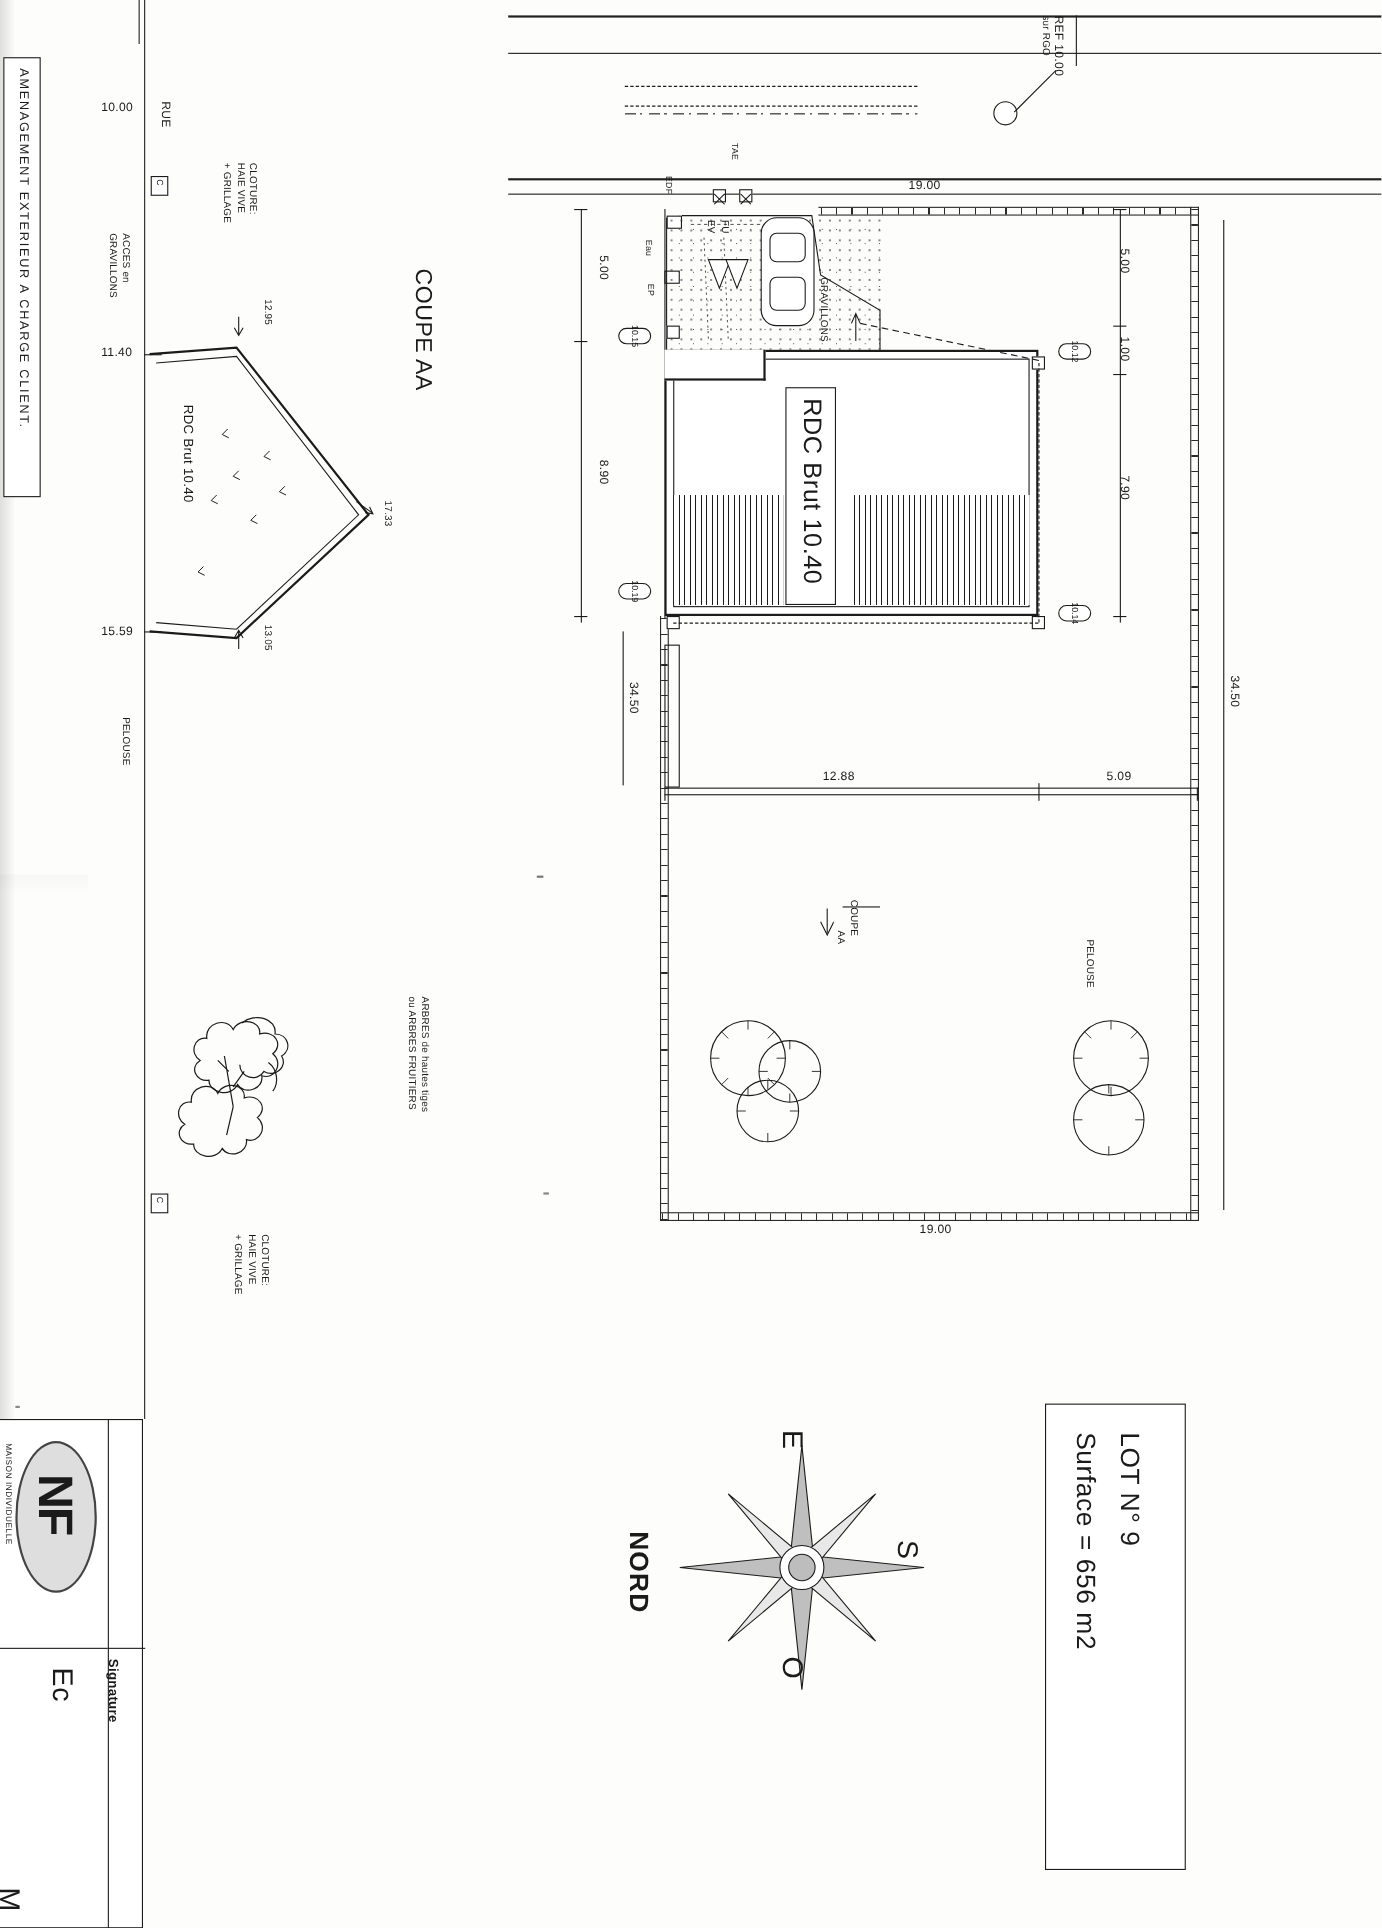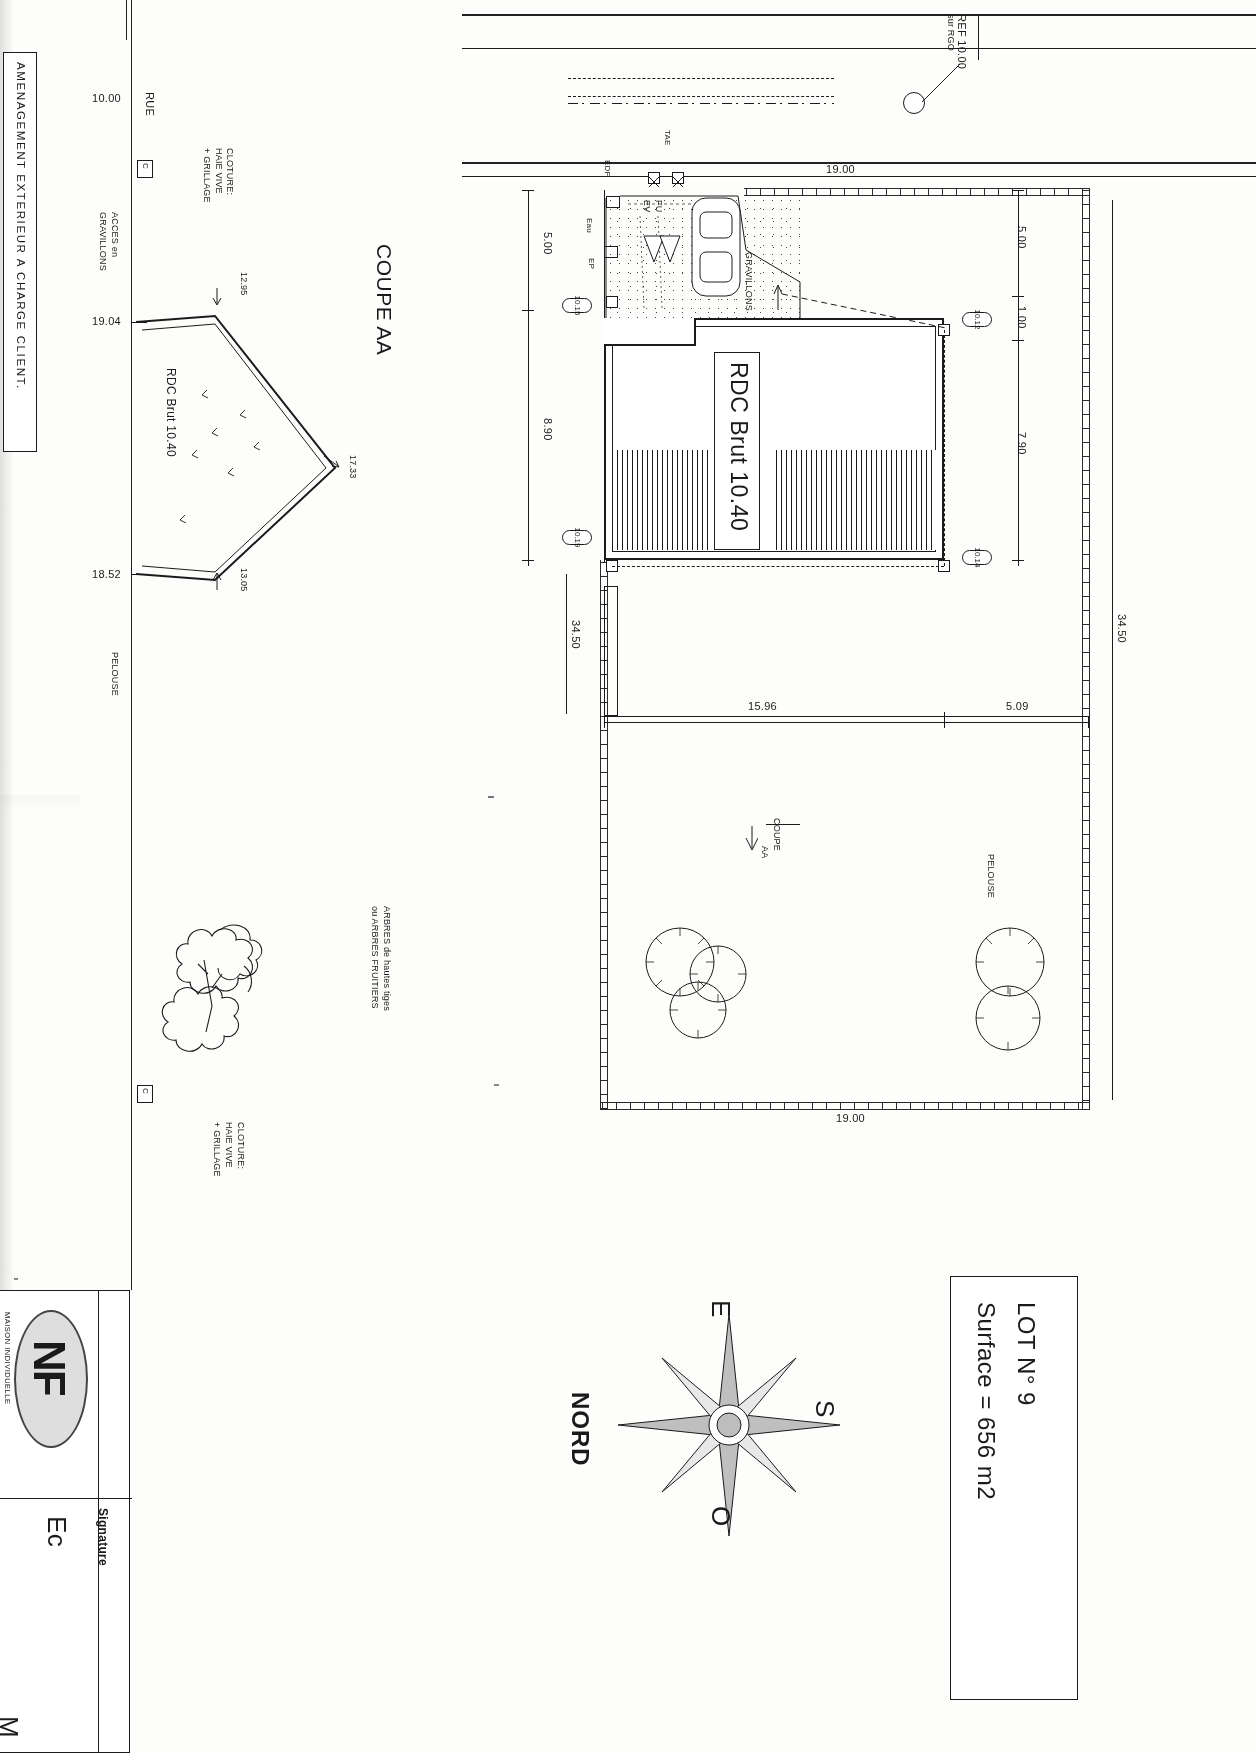--- a/index.html
+++ b/index.html
@@ -156,22 +156,22 @@
   <div class="abs rot90 txt-xl" style="left:396px;top:244px;">COUPE AA</div>
 
   <svg class="abs" style="left:130px;top:290px;width:240px;height:310px;" viewBox="0 0 240 310">
     <polyline points="6,32 85,26 205,178 85,290 6,284" fill="none" stroke="#1b1b1b" stroke-width="2"></polyline>
     <polyline points="12,40 85,34 196,178 85,282 12,276" fill="none" stroke="#1b1b1b" stroke-width="1"></polyline>
     <line x1="6" y1="32" x2="6" y2="284" stroke="#1b1b1b" stroke-width="0"></line>
   </svg>
   <div class="line-h" style="left:131px;top:322px;width:16px;"></div>
   <div class="line-h" style="left:131px;top:574px;width:16px;"></div>
 
-  <div class="abs txt" style="left:92px;top:315px;">19.04</div>
-  <div class="abs txt" style="left:92px;top:568px;">18.52</div>
+  <div class="abs txt" style="left:92px;top:315px;">11.40</div>
+  <div class="abs txt" style="left:92px;top:568px;">15.59</div>
 
   <div class="abs rot90 txt-sm" style="left:249px;top:272px;">12.95</div>
   <svg class="abs" style="left:208px;top:286px;width:18px;height:22px;" viewBox="0 0 18 22">
     <path d="M9 2 L9 18 M5 12 L9 19 L13 12" fill="none" stroke="#1b1b1b" stroke-width="1"></path>
   </svg>
 
   <div class="abs rot90 txt-sm" style="left:358px;top:455px;">17.33</div>
   <svg class="abs" style="left:322px;top:452px;width:20px;height:20px;" viewBox="0 0 20 20">
     <path d="M2 4 L16 14 M10 14 L17 15 L14 9" fill="none" stroke="#1b1b1b" stroke-width="1"></path>
   </svg>
@@ -344,21 +344,21 @@
   <div class="abs rot90 txt" style="left:1028px;top:306px;">1.00</div>
   <div class="abs rot90 txt" style="left:1028px;top:432px;">7.90</div>
 
   <div class="abs rot90 txt" style="left:1128px;top:614px;">34.50</div>
   <div class="line-v" style="left:1112px;top:200px;height:900px;"></div>
 
   <div class="line-h" style="left:604px;top:722px;width:486px;"></div>
   <div class="tick" style="left:604px;top:716px;width:1px;height:12px;"></div>
   <div class="tick" style="left:944px;top:712px;width:1px;height:16px;"></div>
   <div class="tick" style="left:1088px;top:716px;width:1px;height:12px;"></div>
-  <div class="abs txt" style="left:748px;top:700px;">15.96</div>
+  <div class="abs txt" style="left:748px;top:700px;">12.88</div>
   <div class="abs txt" style="left:1006px;top:700px;">5.09</div>
   <div class="abs txt" style="left:836px;top:1112px;">19.00</div>
 
   <div class="box" style="left:604px;top:586px;width:14px;height:130px;"></div>
 
   <div class="abs rot90 txt-sm" style="left:782px;top:818px;">COUPE</div>
   <div class="abs rot90 txt-sm" style="left:770px;top:846px;">AA</div>
   <div class="line-h" style="left:766px;top:824px;width:34px;"></div>
   <svg class="abs" style="left:732px;top:822px;width:26px;height:32px;" viewBox="0 0 26 32">
     <path d="M20 4 L20 26 M14 16 L20 28 L26 16" fill="none" stroke="#1b1b1b"></path>

